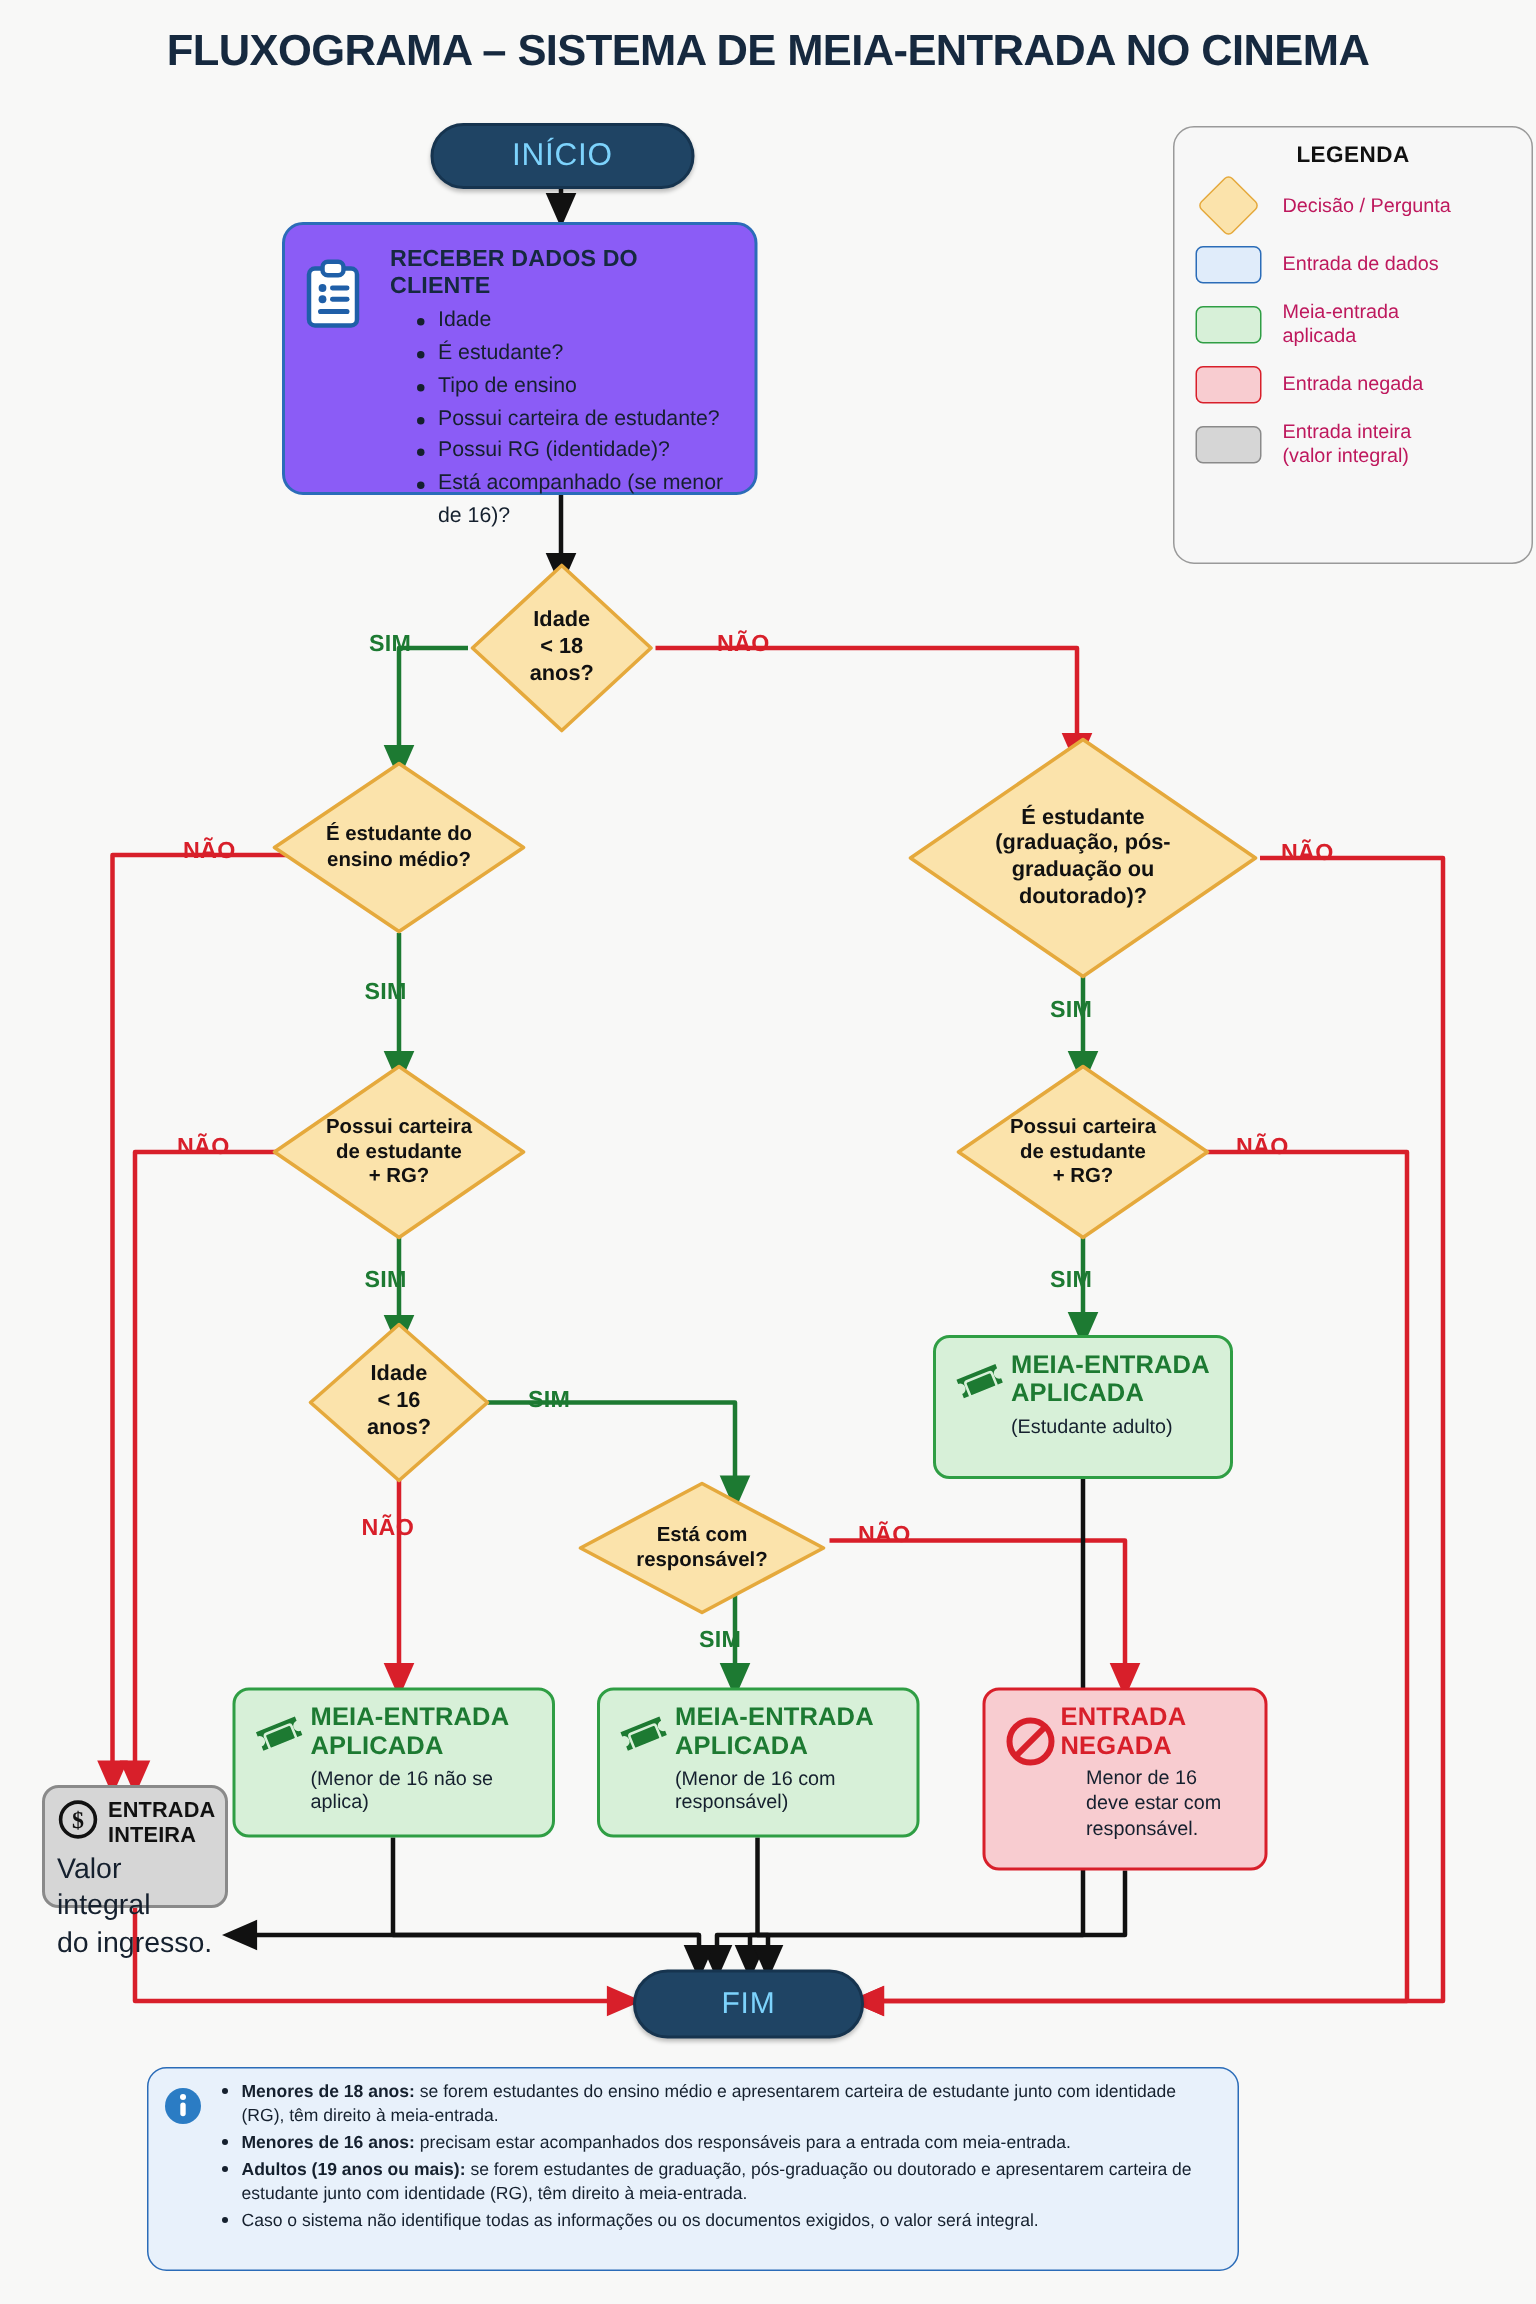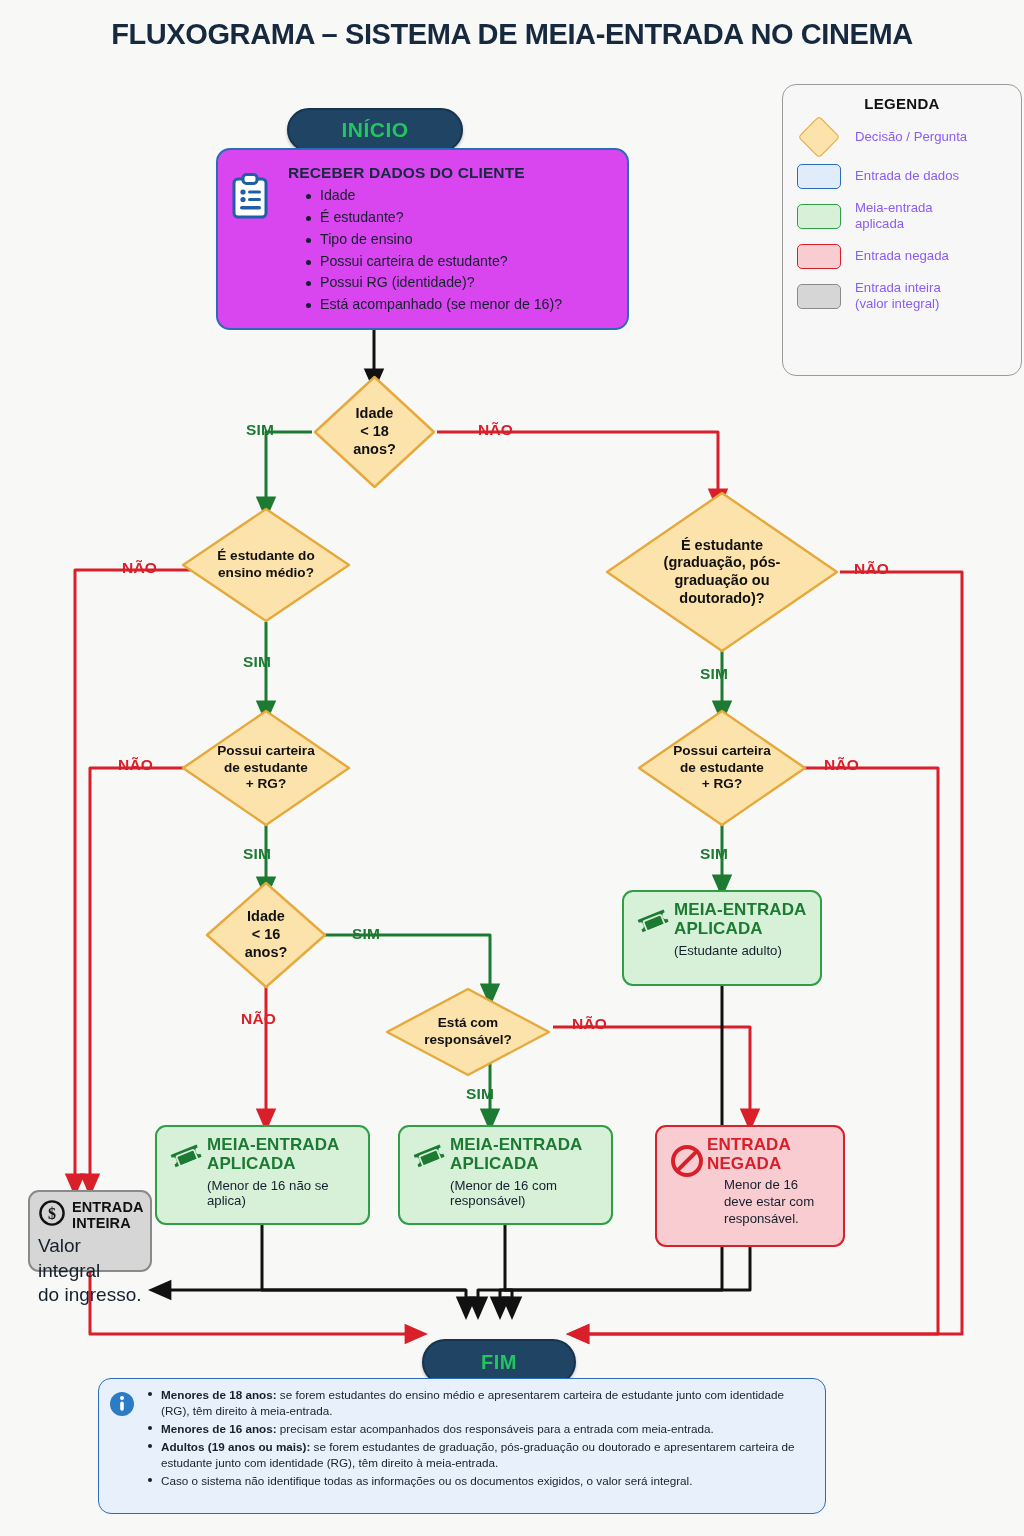--- a/index.html
+++ b/index.html
@@ -14,32 +14,31 @@
 
   .title{
     position:absolute;left:0;top:18px;width:1024px;text-align:center;
     font-size:29px;font-weight:bold;letter-spacing:-0.4px;
     color:#16293f;font-family:"Liberation Sans",sans-serif;
   }
 
   
   .pill{
     position:absolute;background:#1f4464;border:2px solid #16344f;border-radius:26px;
-    color:#22c55e;font-weight:bold;display:flex;align-items:center;justify-content:center;
+    color:#7dd3fc;font-weight:normal;display:flex;align-items:center;justify-content:center;
     box-shadow:0 2px 3px rgba(0,0,0,.25);
-    margin-top:26px;
   }
   #start{left:287px;top:82px;width:172px;height:40px;font-size:21px;letter-spacing:.5px;}
   #end{left:422px;top:1313px;width:150px;height:42px;font-size:20px;letter-spacing:.5px;}
 
   
   #inputbox{
-    position:absolute;left:188px;top:148px;width:413px;height:182px;
-    background:#d946ef;border:2px solid #2b6cb8;border-radius:14px;
-    box-sizing:border-box;display:flex;padding:10px 10px 8px 12px;margin-left:28px;
+    position:absolute;left:188px;top:148px;width:317px;height:182px;
+    background:#8b5cf6;border:2px solid #2b6cb8;border-radius:14px;
+    box-sizing:border-box;display:flex;padding:10px 10px 8px 12px;
   }
   #inputbox .clip{flex:0 0 46px;padding-top:12px;}
   #inputbox .body{flex:1;padding-left:4px;}
   #inputbox .hd{font-size:15.5px;font-weight:bold;color:#16293f;margin:4px 0 3px 8px;letter-spacing:.1px;}
   #inputbox ul{margin:0;padding:0 0 0 26px;list-style:none;}
   #inputbox li{font-size:14.2px;color:#15202e;line-height:1.54;position:relative;padding-left:14px;}
   #inputbox li:before{content:"";position:absolute;left:0;top:9px;width:5px;height:5px;border-radius:50%;background:#15202e;}
 
   
   .dia{position:absolute;}
@@ -76,21 +75,21 @@
 
   
   #legend{
     position:absolute;left:782px;top:84px;width:240px;height:292px;
     background:#f7f7f7;border:1.6px solid #9a9a9a;border-radius:14px;box-sizing:border-box;
     padding:10px 12px;
   }
   #legend .lt{text-align:center;font-size:15px;font-weight:bold;color:#111;margin-bottom:10px;letter-spacing:.3px;}
   #legend .row{display:flex;align-items:center;gap:12px;margin-bottom:9px;min-height:30px;}
   #legend .sw{flex:0 0 48px;display:flex;align-items:center;justify-content:center;}
-  #legend .lbl{font-size:13.2px;color:#8b5cf6;line-height:1.22;}
+  #legend .lbl{font-size:13.2px;color:#be185d;line-height:1.22;}
   .swbox{width:44px;height:25px;border-radius:5px;box-sizing:border-box;}
   .sw-diamond{width:28px;height:28px;transform:rotate(45deg);background:#fbe3ab;border:1.8px solid #e5a93c;border-radius:4px;}
   .sw-blue{background:#e0ecfa;border:1.8px solid #2b6cb8;}
   .sw-green{background:#d7f0d8;border:1.8px solid #2f9e44;}
   .sw-red{background:#f8ccd0;border:1.8px solid #d81f2a;}
   .sw-grey{background:#d6d6d6;border:1.8px solid #8a8a8a;}
 
   
   #rules{
     position:absolute;left:98px;top:1378px;width:728px;height:136px;

